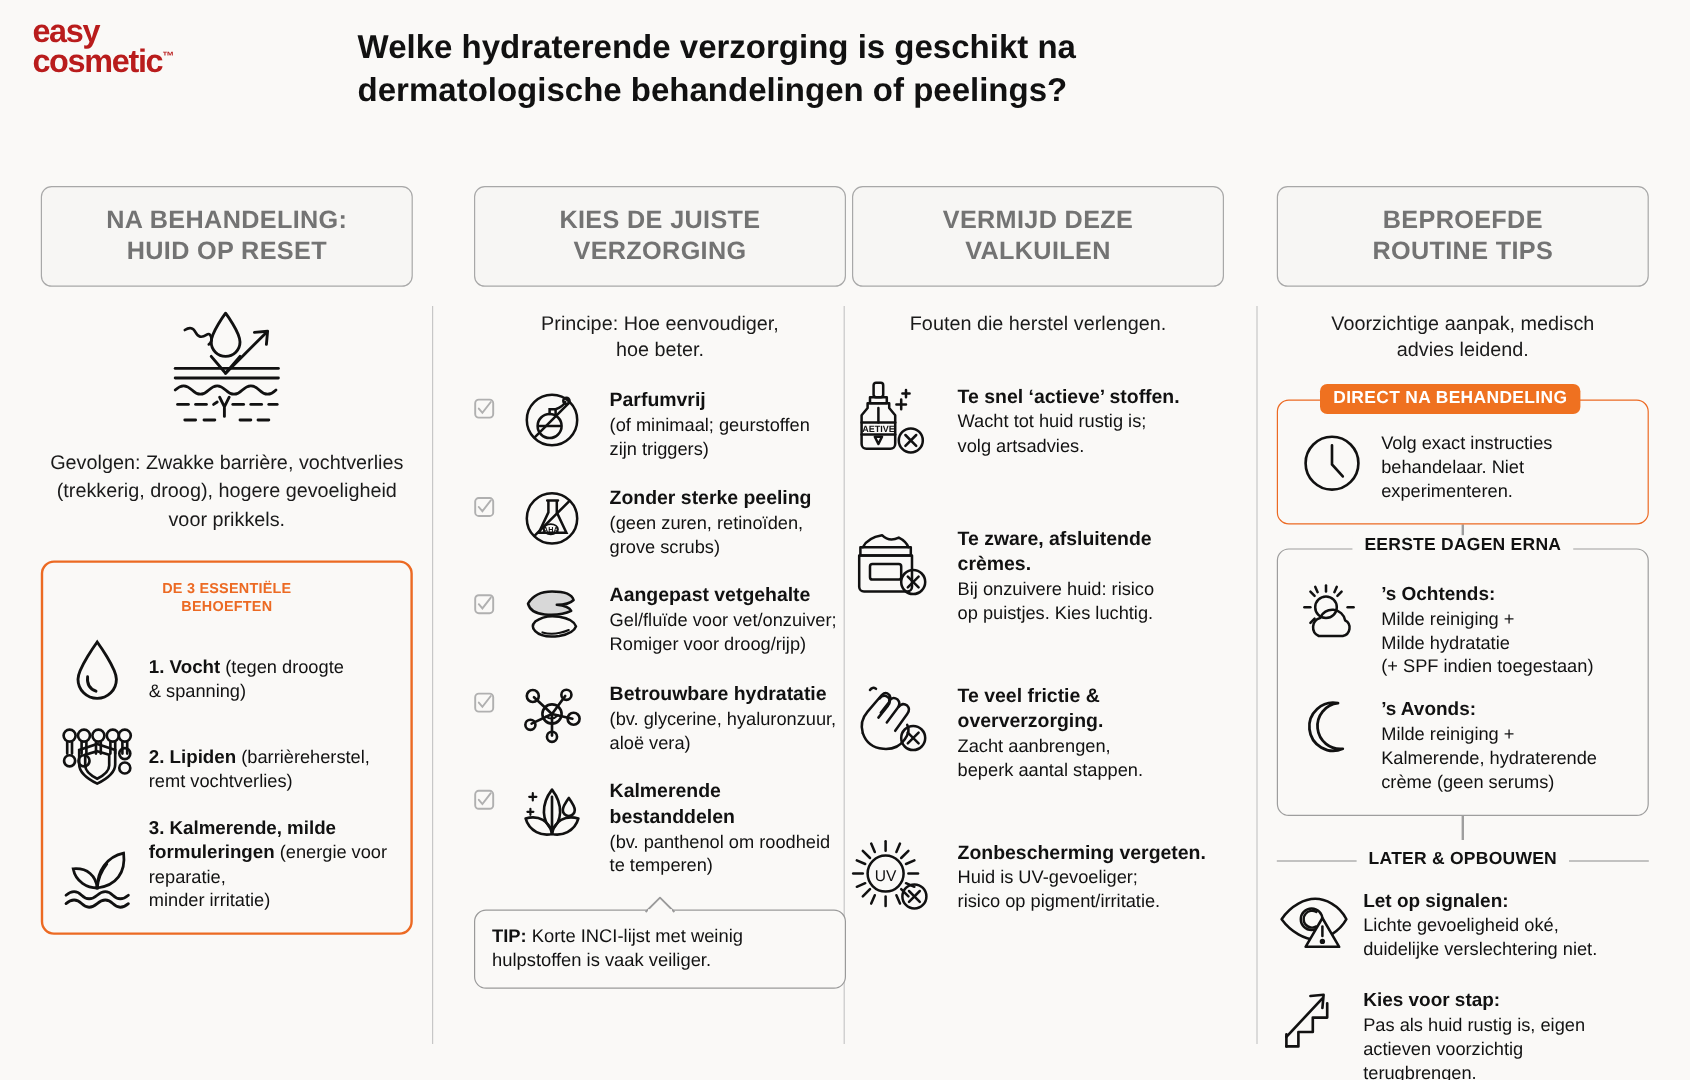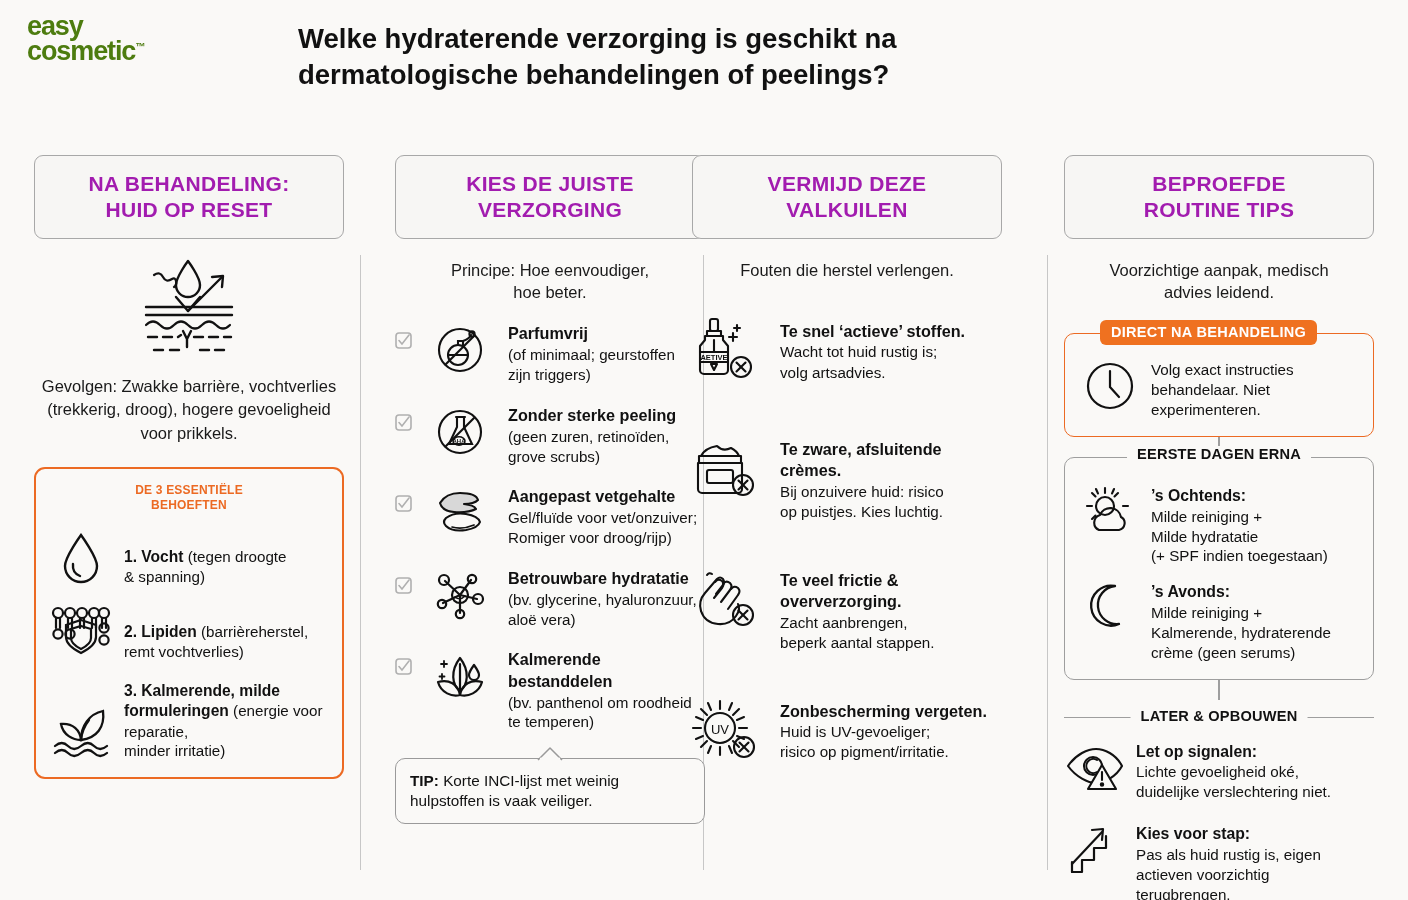--- a/index.html
+++ b/index.html
@@ -8,44 +8,44 @@
     background: #faf9f7;
     font-family: "Liberation Sans", sans-serif;
     color: #111;
     overflow: hidden;
   }
   .page { position: relative; width: 1408px; height: 900px; background: #faf9f7; }
 
   
   .header { position: absolute; left: 0; top: 0; width: 1408px; height: 120px; }
   .logo { position: absolute; left: 27px; top: 14px; font-weight: 900; font-size: 27px;
-          line-height: 0.92; letter-spacing: -1.1px; color: #4d7c0f; }
+          line-height: 0.92; letter-spacing: -1.1px; color: #b91c1c; }
   .logo .l2 { position: relative; }
   .logo .tm { font-size: 10px; font-weight: 700; vertical-align: super; letter-spacing: 0; }
   .title { position: absolute; left: 298px; top: 21px; width: 760px;
            font-size: 27.5px; font-weight: 700; line-height: 1.32; color: #111; }
 
   
   .cols { position: absolute; left: 0; top: 155px; width: 1408px; height: 720px; }
   .col { position: absolute; top: 0; width: 310px; }
   .col1 { left: 34px; }
   .col2 { left: 395px; }
-  .col3 { left: 692px; }
+  .col3 { left: 710px; }
   .col4 { left: 1064px; }
 
   .vdiv { position: absolute; top: 100px; width: 1px; height: 615px; background: #c7c7c7; }
   .vd1 { left: 360px; }
   .vd2 { left: 703px; }
   .vd3 { left: 1047px; }
 
   .colhead {
     height: 84px; border: 1.6px solid #a8a8a8; border-radius: 9px;
     background: #f7f6f4; display: flex; align-items: center; justify-content: center;
     text-align: center; font-size: 21px; font-weight: 900; letter-spacing: 0.3px;
-    line-height: 1.22; color: #a21caf;
+    line-height: 1.22; color: #737373;
   }
   .lede { margin-top: 20px; text-align: center; font-size: 16.5px; line-height: 1.34; color: #1a1a1a; }
 
   
   .hero-icon { margin: 16px auto 0; width: 130px; height: 108px; display: block; }
   .consequence { margin-top: 12px; text-align: center; font-size: 16.5px; line-height: 1.42; color: #1a1a1a; }
 
   .orangebox {
     margin-top: 22px; border: 2px solid #ec6a23; border-radius: 11px;
     padding: 14px 14px 16px 14px; background: #faf9f7;

